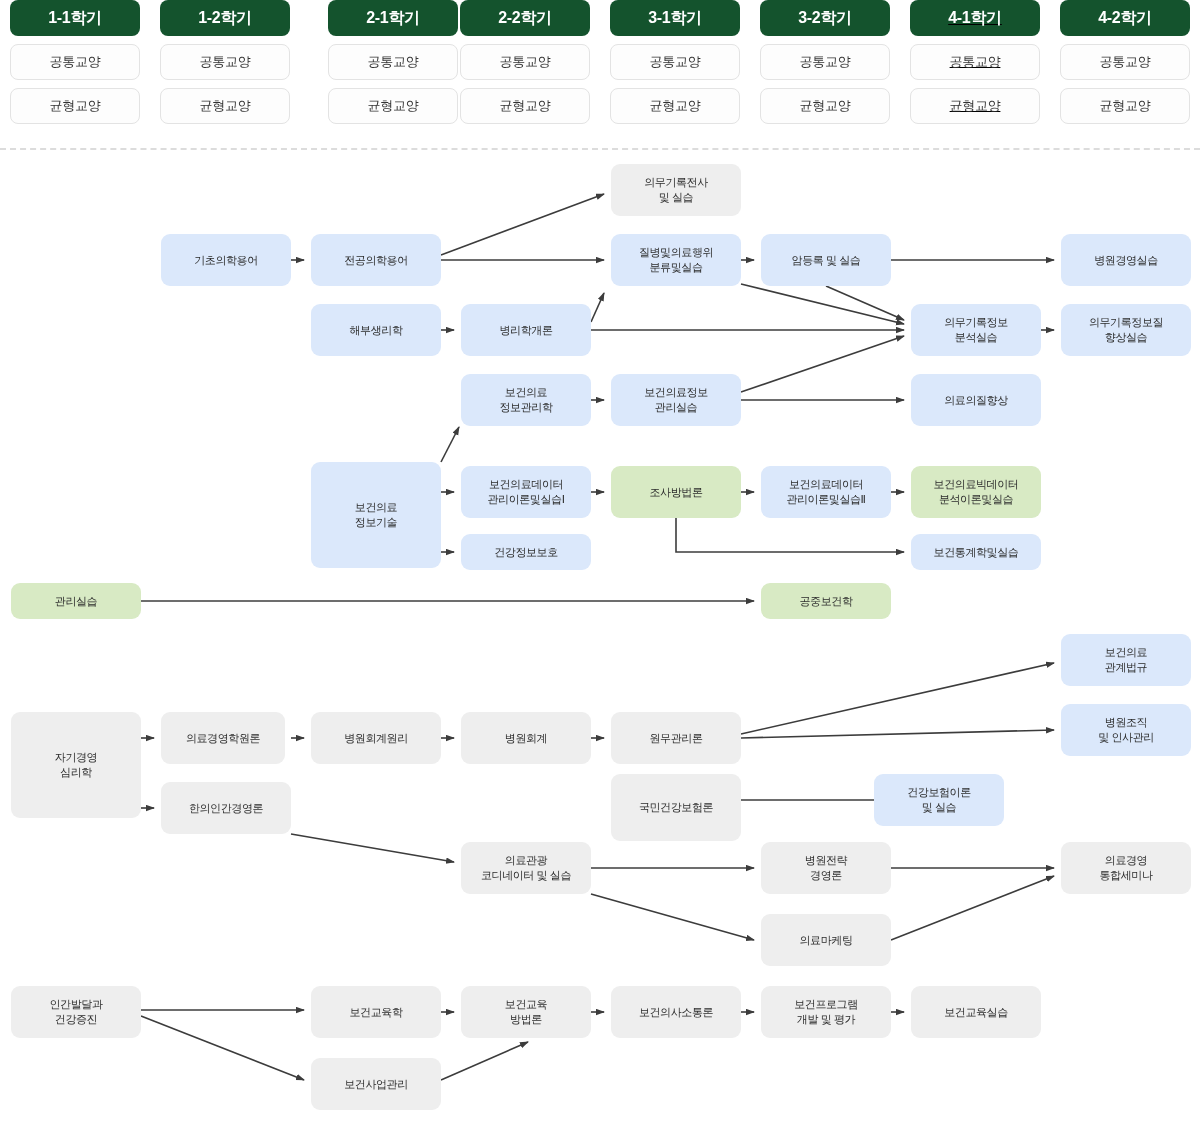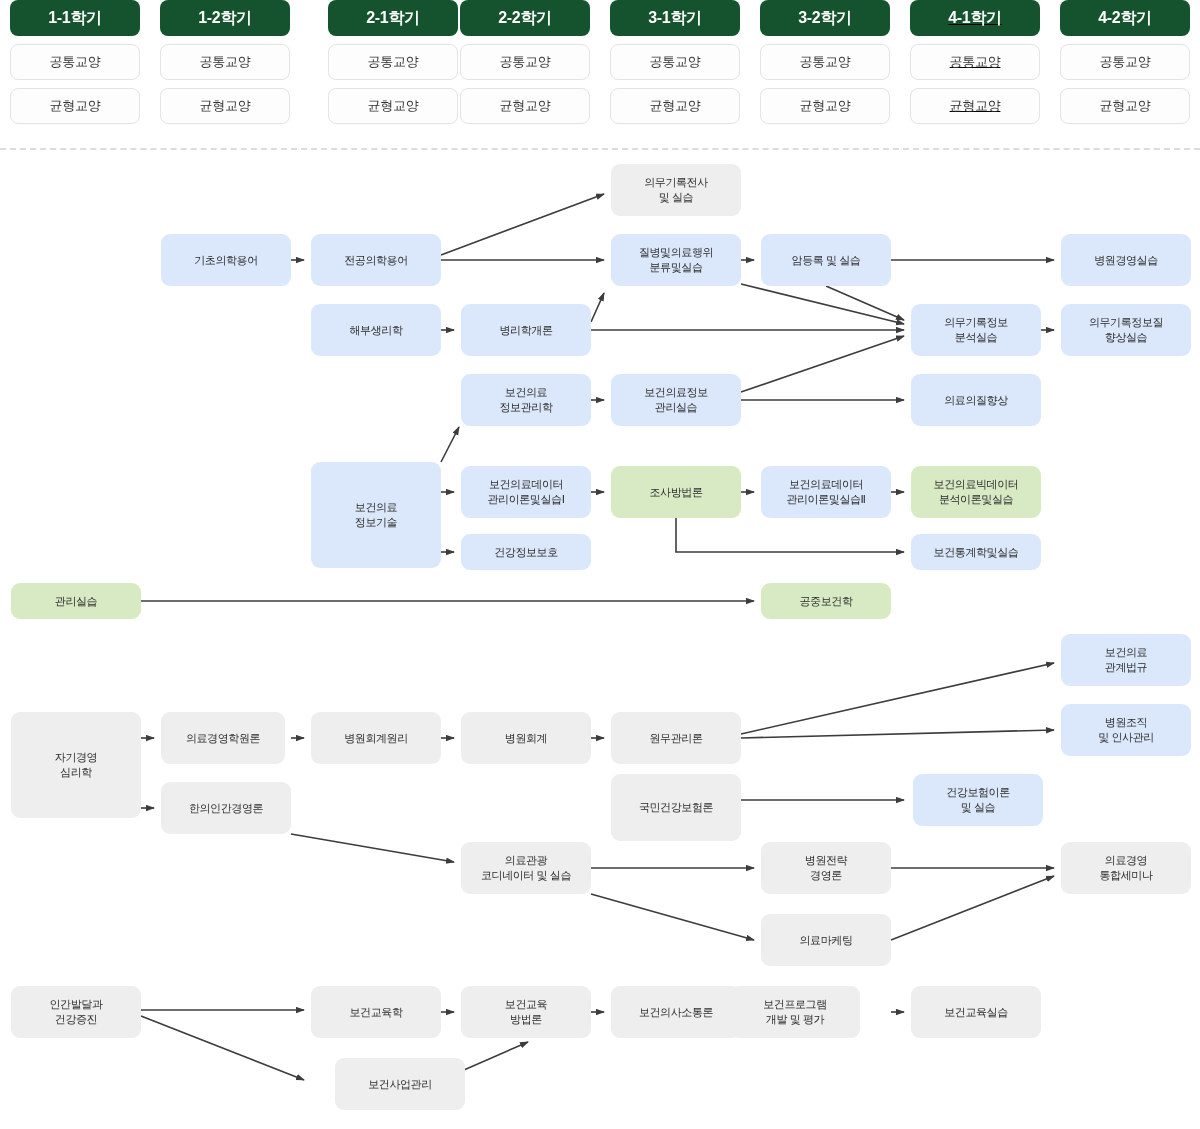--- a/index.html
+++ b/index.html
@@ -171,34 +171,34 @@
       <div class="node n-gray" style="left: 11px; top: 712px; width: 130px; height: 106px;">자기경영
 심리학</div>
       <div class="node n-gray" style="left: 161px; top: 712px; width: 124px; height: 52px;">의료경영학원론</div>
       <div class="node n-gray" style="left: 311px; top: 712px; width: 130px; height: 52px;">병원회계원리</div>
       <div class="node n-gray" style="left: 461px; top: 712px; width: 130px; height: 52px;">병원회계</div>
       <div class="node n-gray" style="left: 611px; top: 712px; width: 130px; height: 52px;">원무관리론</div>
       <div class="node n-blue" style="left: 1061px; top: 704px; width: 130px; height: 52px;">병원조직
 및 인사관리</div>
       <div class="node n-gray" style="left: 161px; top: 782px; width: 130px; height: 52px;">한의인간경영론</div>
       <div class="node n-gray" style="left: 611px; top: 774px; width: 130px; height: 67px;">국민건강보험론</div>
-      <div class="node n-blue" style="left: 913px; top: 774px; width: 130px; height: 52px;">건강보험이론
+      <div class="node n-blue" style="left: 874px; top: 774px; width: 130px; height: 52px;">건강보험이론
 및 실습</div>
       <div class="node n-gray" style="left: 461px; top: 842px; width: 130px; height: 52px;">의료관광
 코디네이터 및 실습</div>
       <div class="node n-gray" style="left: 761px; top: 842px; width: 130px; height: 52px;">병원전략
 경영론</div>
       <div class="node n-gray" style="left: 1061px; top: 842px; width: 130px; height: 52px;">의료경영
 통합세미나</div>
       <div class="node n-gray" style="left: 761px; top: 914px; width: 130px; height: 52px;">의료마케팅</div>
       <div class="node n-gray" style="left: 11px; top: 986px; width: 130px; height: 52px;">인간발달과
 건강증진</div>
       <div class="node n-gray" style="left: 311px; top: 986px; width: 130px; height: 52px;">보건교육학</div>
       <div class="node n-gray" style="left: 461px; top: 986px; width: 130px; height: 52px;">보건교육
 방법론</div>
       <div class="node n-gray" style="left: 611px; top: 986px; width: 130px; height: 52px; text-align: right;">보건의사소통론</div>
-      <div class="node n-gray" style="left: 730px; top: 986px; width: 130px; height: 52px;">보건프로그램
+      <div class="node n-gray" style="left: 761px; top: 986px; width: 130px; height: 52px;">보건프로그램
 개발 및 평가</div>
       <div class="node n-gray" style="left: 911px; top: 986px; width: 130px; height: 52px;">보건교육실습</div>
-      <div class="node n-gray" style="left: 311px; top: 1058px; width: 130px; height: 52px; margin-left: 24px;">보건사업관리</div>
+      <div class="node n-gray" style="left: 311px; top: 1058px; width: 130px; height: 52px;">보건사업관리</div>
     </div>
 
 </div>
 
 </body></html>

